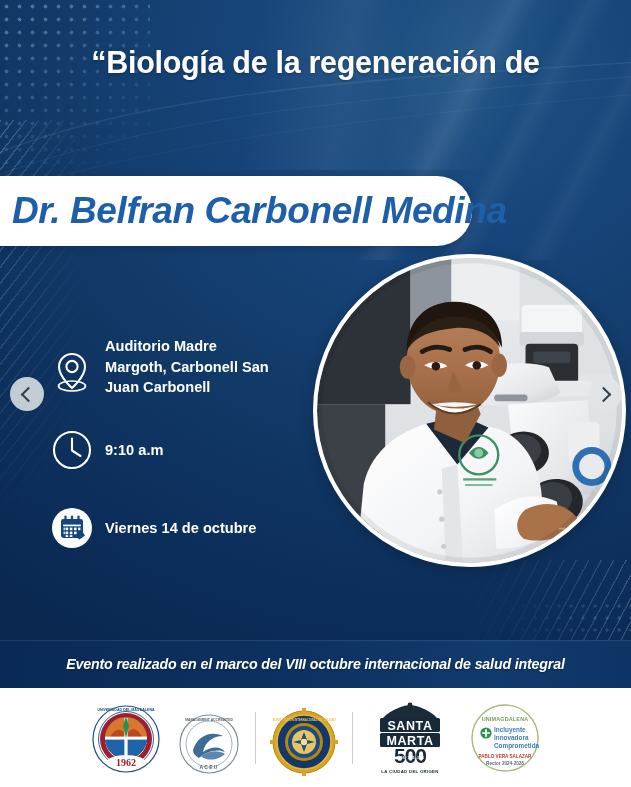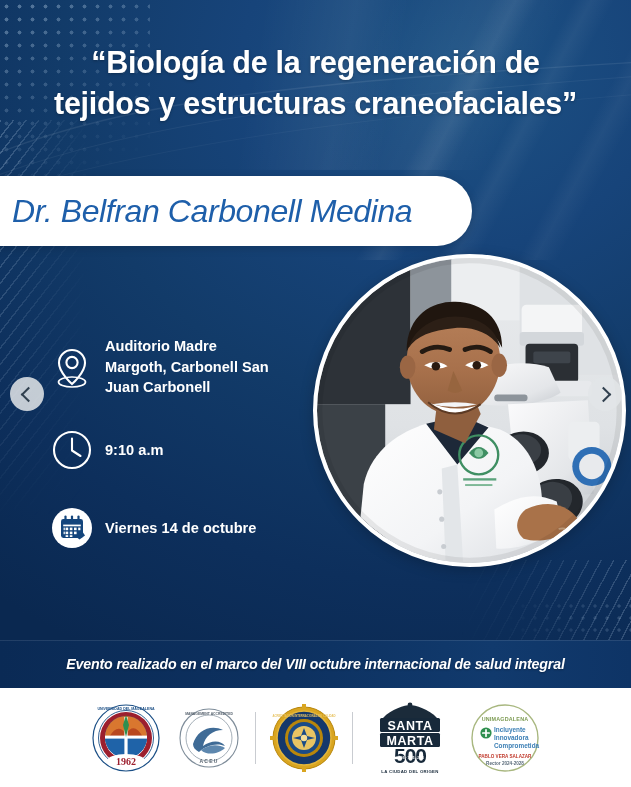--- a/index.html
+++ b/index.html
@@ -127,22 +127,22 @@
     background: #ffffff;
     border-radius: 0 38px 38px 0;
     box-shadow: 0 2px 10px rgba(0,0,0,0.16);
     display: flex;
     align-items: center;
     z-index: 7;
   }
   .name-pill-text {
     margin-left: 52px;
     color: #1e5faa;
-    font-size: 32px;
-    font-weight: 400;
+    font-size: 37px;
+    font-weight: 700;
     font-style: italic;
     letter-spacing: -0.4px;
     white-space: nowrap;
   }
 
   .speaker-role {
     position: absolute;
     left: 16px;
     top: 249px;
     width: 322px;
@@ -182,21 +182,21 @@
     align-items: center;
     justify-content: center;
   }
   .info-text {
     color: #ffffff;
     font-size: 14.6px;
     font-weight: 700;
     line-height: 1.42;
     margin-left: 7px;
   }
-  .info-row-venue { align-items: center; margin-top: -2px; }
+  .info-row-venue { align-items: flex-end; margin-top: -2px; }
   .info-row-venue .info-icon { margin-top: 2px; }
 
   
   .photo-circle {
     position: absolute;
     left: 313px;
     top: 254px;
     width: 313px;
     height: 313px;
     border-radius: 50%;
@@ -272,21 +272,21 @@
     height: 99px;
     background: #ffffff;
     display: flex;
     align-items: center;
     justify-content: center;
     gap: 14px;
     z-index: 9;
   }
   .logo-item {
     display: flex;
-    align-items: center;
+    align-items: flex-end;
     justify-content: center;
     height: 76px;
   }
   .logo-divider {
     width: 1px;
     height: 52px;
     background: #c9ccd1;
   }
 </style>
 </head>
@@ -302,21 +302,20 @@
     <path d="M-10,118 C140,62 320,40 641,16" fill="none" stroke="rgba(255,255,255,0.11)" stroke-width="1.1"></path>
     <path d="M-10,136 C150,86 330,60 641,34" fill="none" stroke="rgba(255,255,255,0.08)" stroke-width="1"></path>
   </svg>
   <div class="bg-dots"></div>
   <div class="bg-hatch-left"></div>
   <div class="bg-hatch-right"></div>
   <div class="bg-dots-right"></div>
 
   <div class="title-block">
     <div class="title-line">“Biología de la regeneración de</div>
-    <div class="title-line">tejidos y estructuras craneofaciales”</div>
   </div>
 
   <div class="name-pill">
     <div class="name-pill-text">Dr. Belfran Carbonell Medina</div>
   </div>
 
 
   <div class="photo-circle">
     <svg class="photo-svg" viewBox="0 0 313 313">
       <defs>

